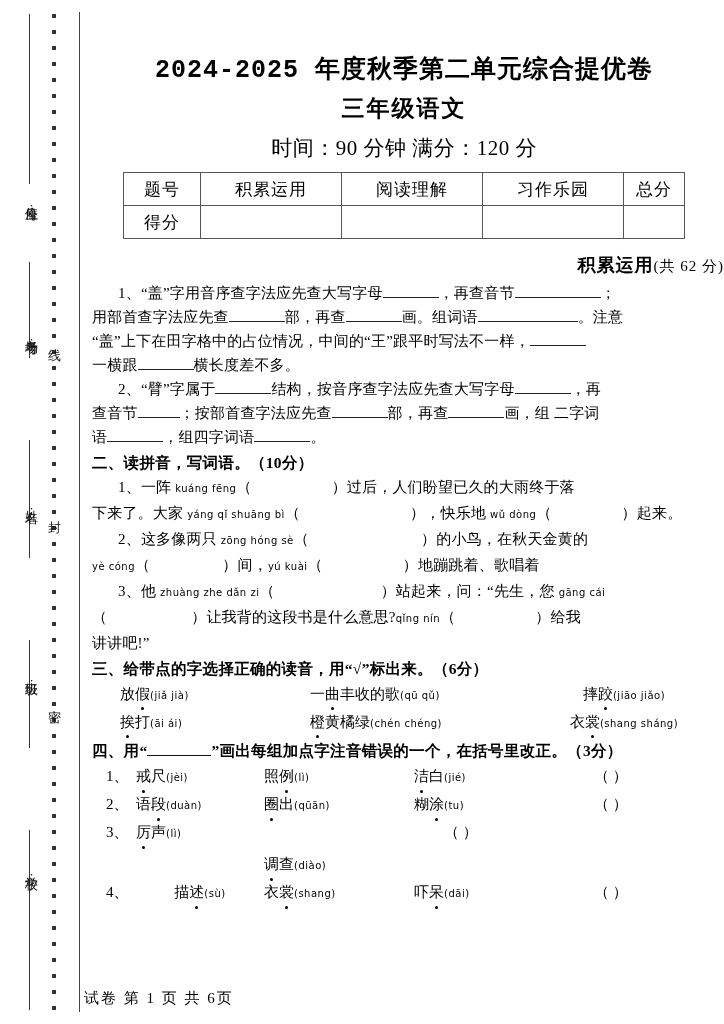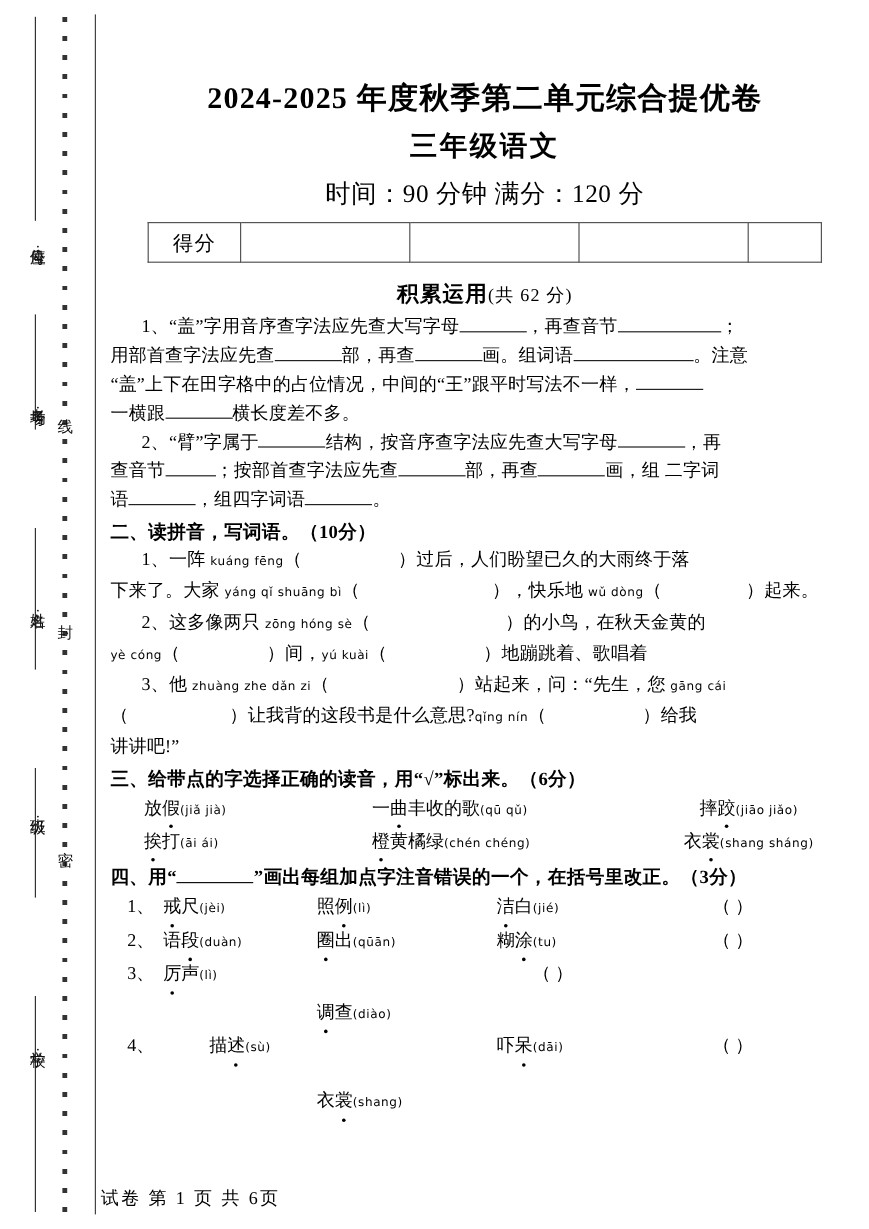--- a/index.html
+++ b/index.html
@@ -78,22 +78,22 @@
     top: 0;
     width: 640px;
     height: 1024px;
   }
 
   .title-main {
     text-align: center;
     font-size: 25px;
     font-weight: bold;
     letter-spacing: 1px;
-    margin: 65px 0 0 0;
-    font-family: Liberation Serif, serif;
+    margin: 52px 0 0 0;
+    font-family: Liberation Mono, monospace;
   }
   .title-sub {
     text-align: center;
     font-size: 23px;
     font-weight: bold;
     letter-spacing: 2px;
     margin: 8px 0 0 0;
   }
   .meta-line {
     text-align: center;
@@ -116,21 +116,21 @@
     font-size: 17px;
     padding: 0;
     letter-spacing: 1px;
   }
   td.col-no    { width: 76px; }
   td.col-sec   { width: 140px; }
   td.col-total { width: 60px; }
 
   
   .part-title {
-    text-align: center;
+    text-align: right;
     font-size: 18px;
     font-weight: bold;
     margin: 14px 0 4px 0;
     letter-spacing: 1px;
   }
   .part-title .pts {
     font-weight: normal;
     font-size: 15px;
   }
 
@@ -228,20 +228,27 @@
   </div>
 
   <div id="content">
 
     <div class="title-main">2024-2025 年度秋季第二单元综合提优卷</div>
     <div class="title-sub">三年级语文</div>
     <div class="meta-line">时间：90 分钟   满分：120 分</div>
 
     <table class="score-table">
       <tbody>
+        <tr>
+          <td class="col-no">题号</td>
+          <td class="col-sec">积累运用</td>
+          <td class="col-sec">阅读理解</td>
+          <td class="col-sec">习作乐园</td>
+          <td class="col-total">总分</td>
+        </tr>
         <tr>
           <td class="col-no">得分</td>
           <td class="col-sec"></td>
           <td class="col-sec"></td>
           <td class="col-sec"></td>
           <td class="col-total"></td>
         </tr>
       </tbody>
     </table>
 
@@ -304,21 +311,21 @@
         </div>
         <div class="fix-row">
           <span class="f1" style="width: 30px;">3、</span>
           <span style="width: 128px;"><span class="dotchar">厉</span><span>声</span><span class="py">(lì)</span></span>
           <span style="width: 180px; margin-top: 32px;"><span class="dotchar">调</span><span>查</span><span class="py">(diào)</span></span>
           <span class="f4">（        ）</span>
         </div>
         <div class="fix-row">
           <span class="f1" style="width: 30px;">4、</span>
           <span style="width: 128px; text-align: center;"><span>描</span><span class="dotchar">述</span><span class="py">(sù)</span></span>
-          <span style="width: 150px; margin-top: 46px;"><span>衣</span><span class="dotchar">裳</span><span class="py">(shang)</span></span>
+          <span style="width: 150px;"><span>衣</span><span class="dotchar">裳</span><span class="py">(shang)</span></span>
           <span style="width: 180px;"><span>吓</span><span class="dotchar">呆</span><span class="py">(dāi)</span></span>
           <span class="f4">（        ）</span>
         </div>
       </div>
 
     <div class="footer">试卷   第 1 页 共 6页</div>
   </div>
 </div>
 
 </body></html>

